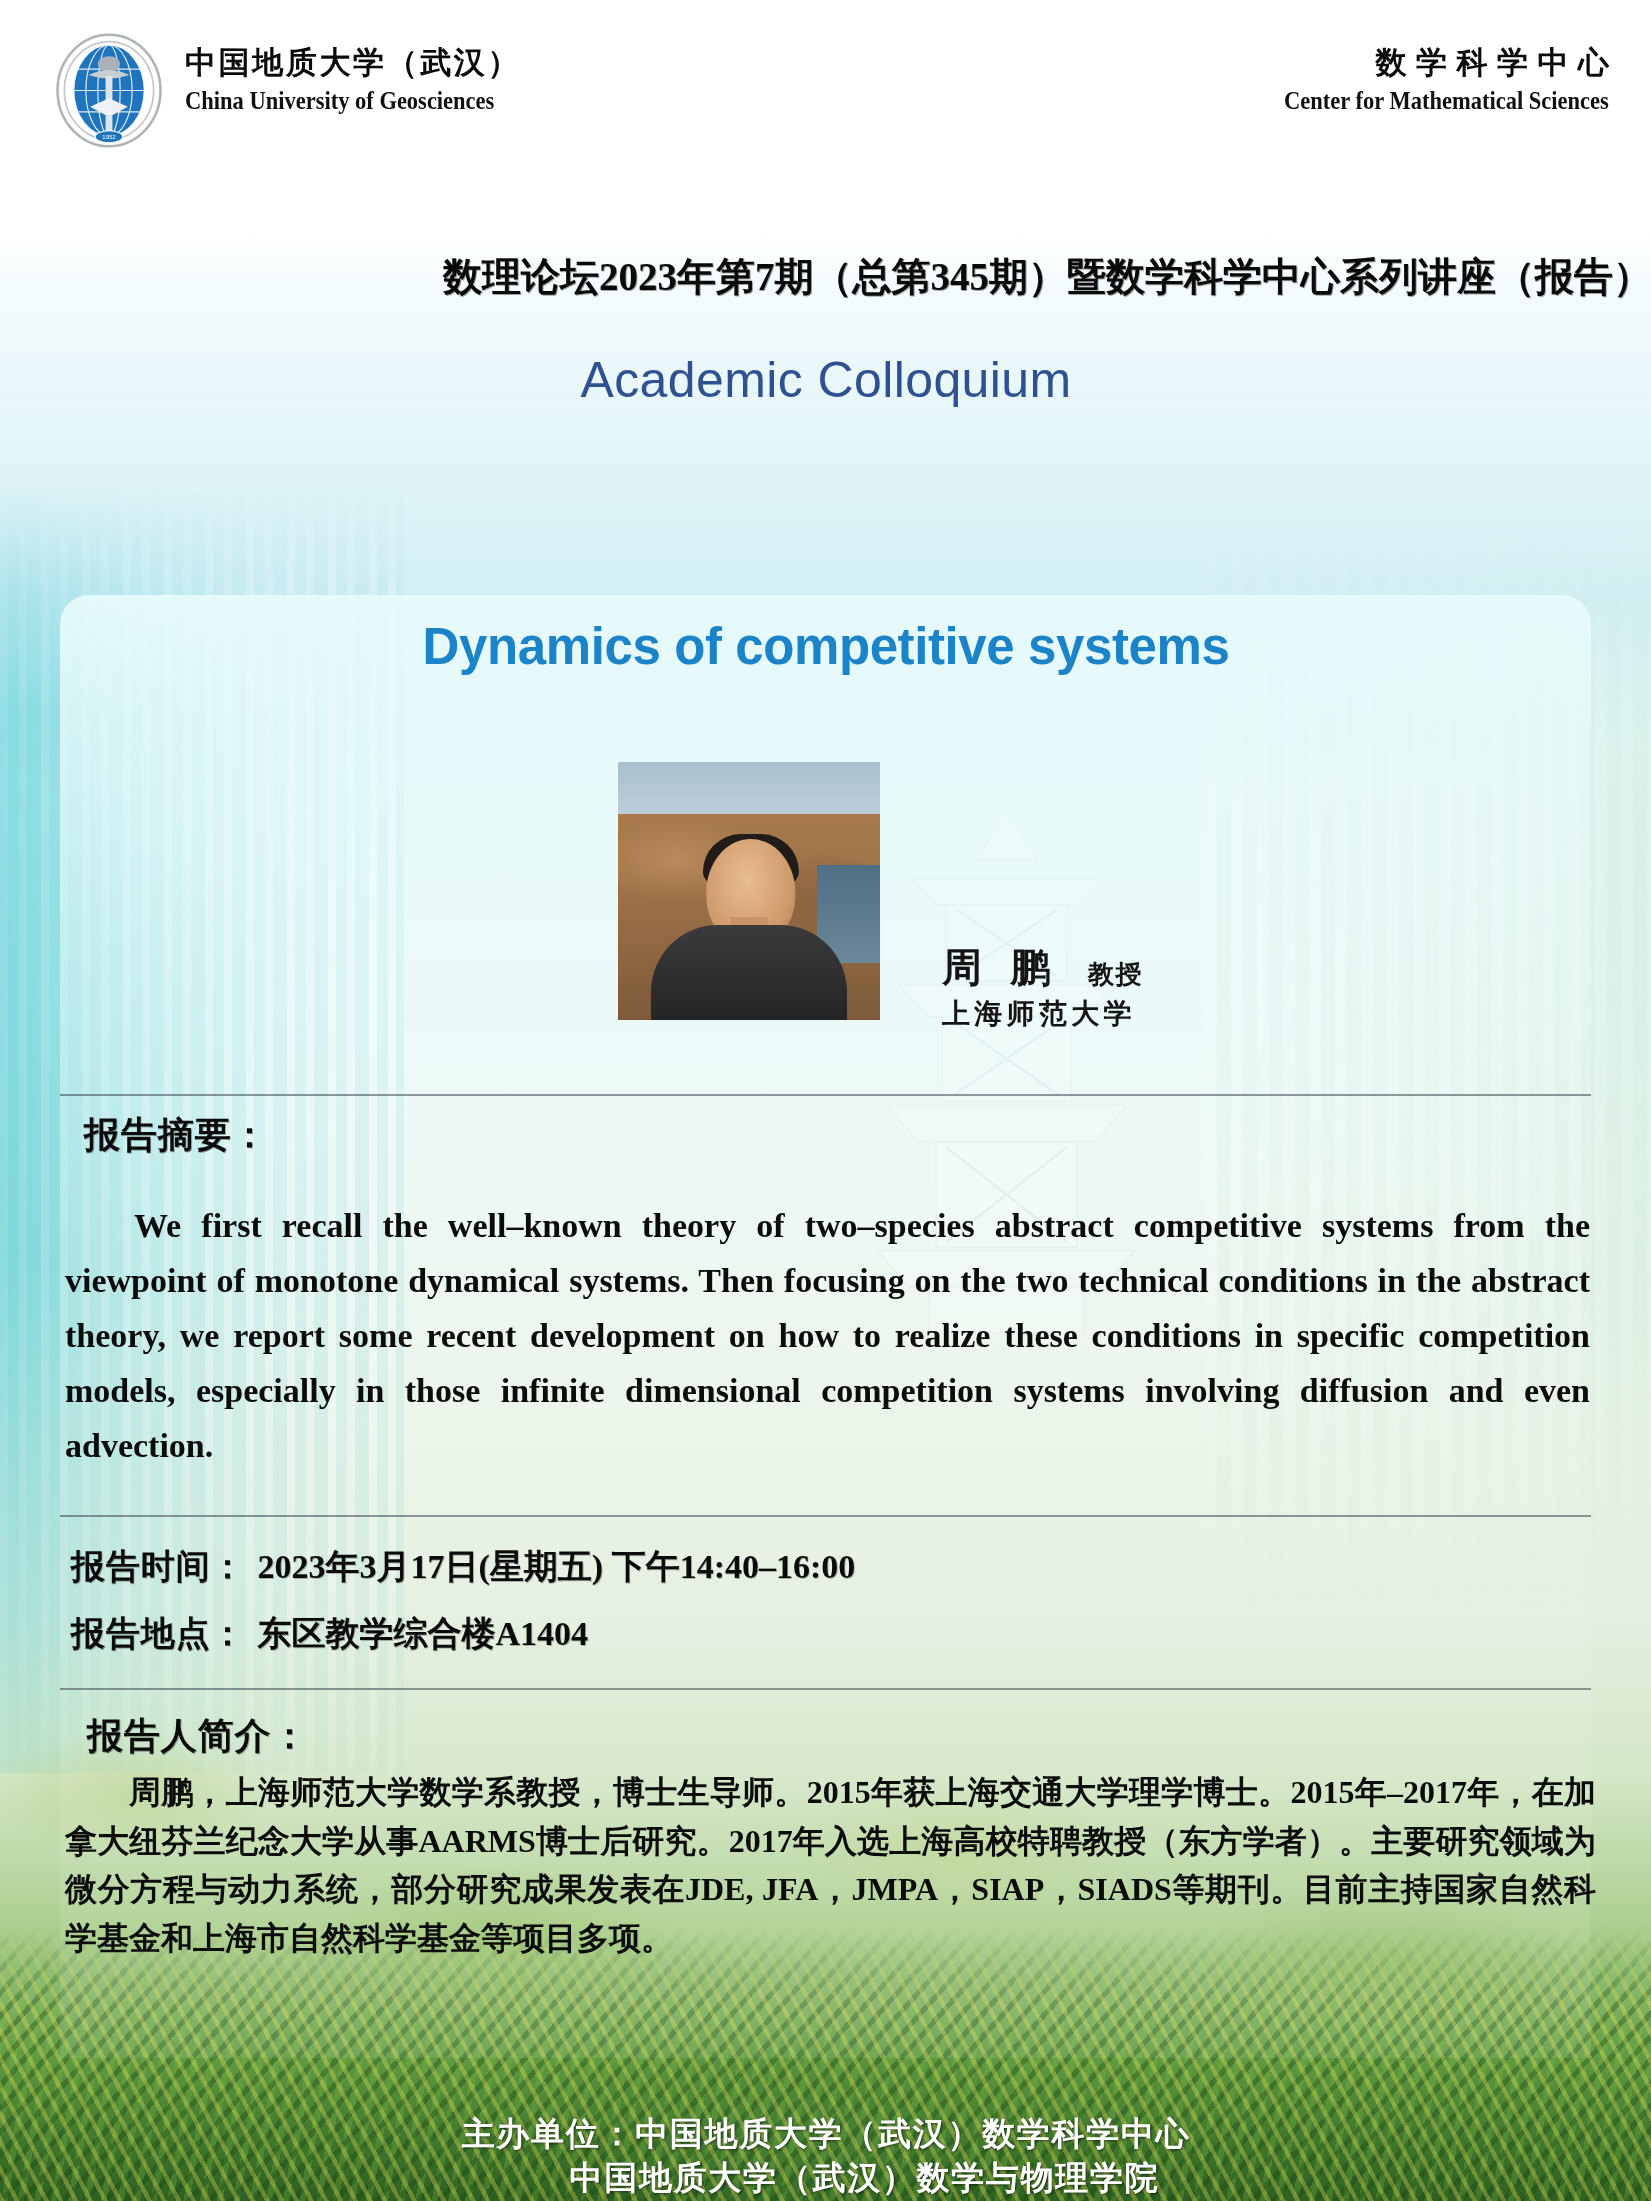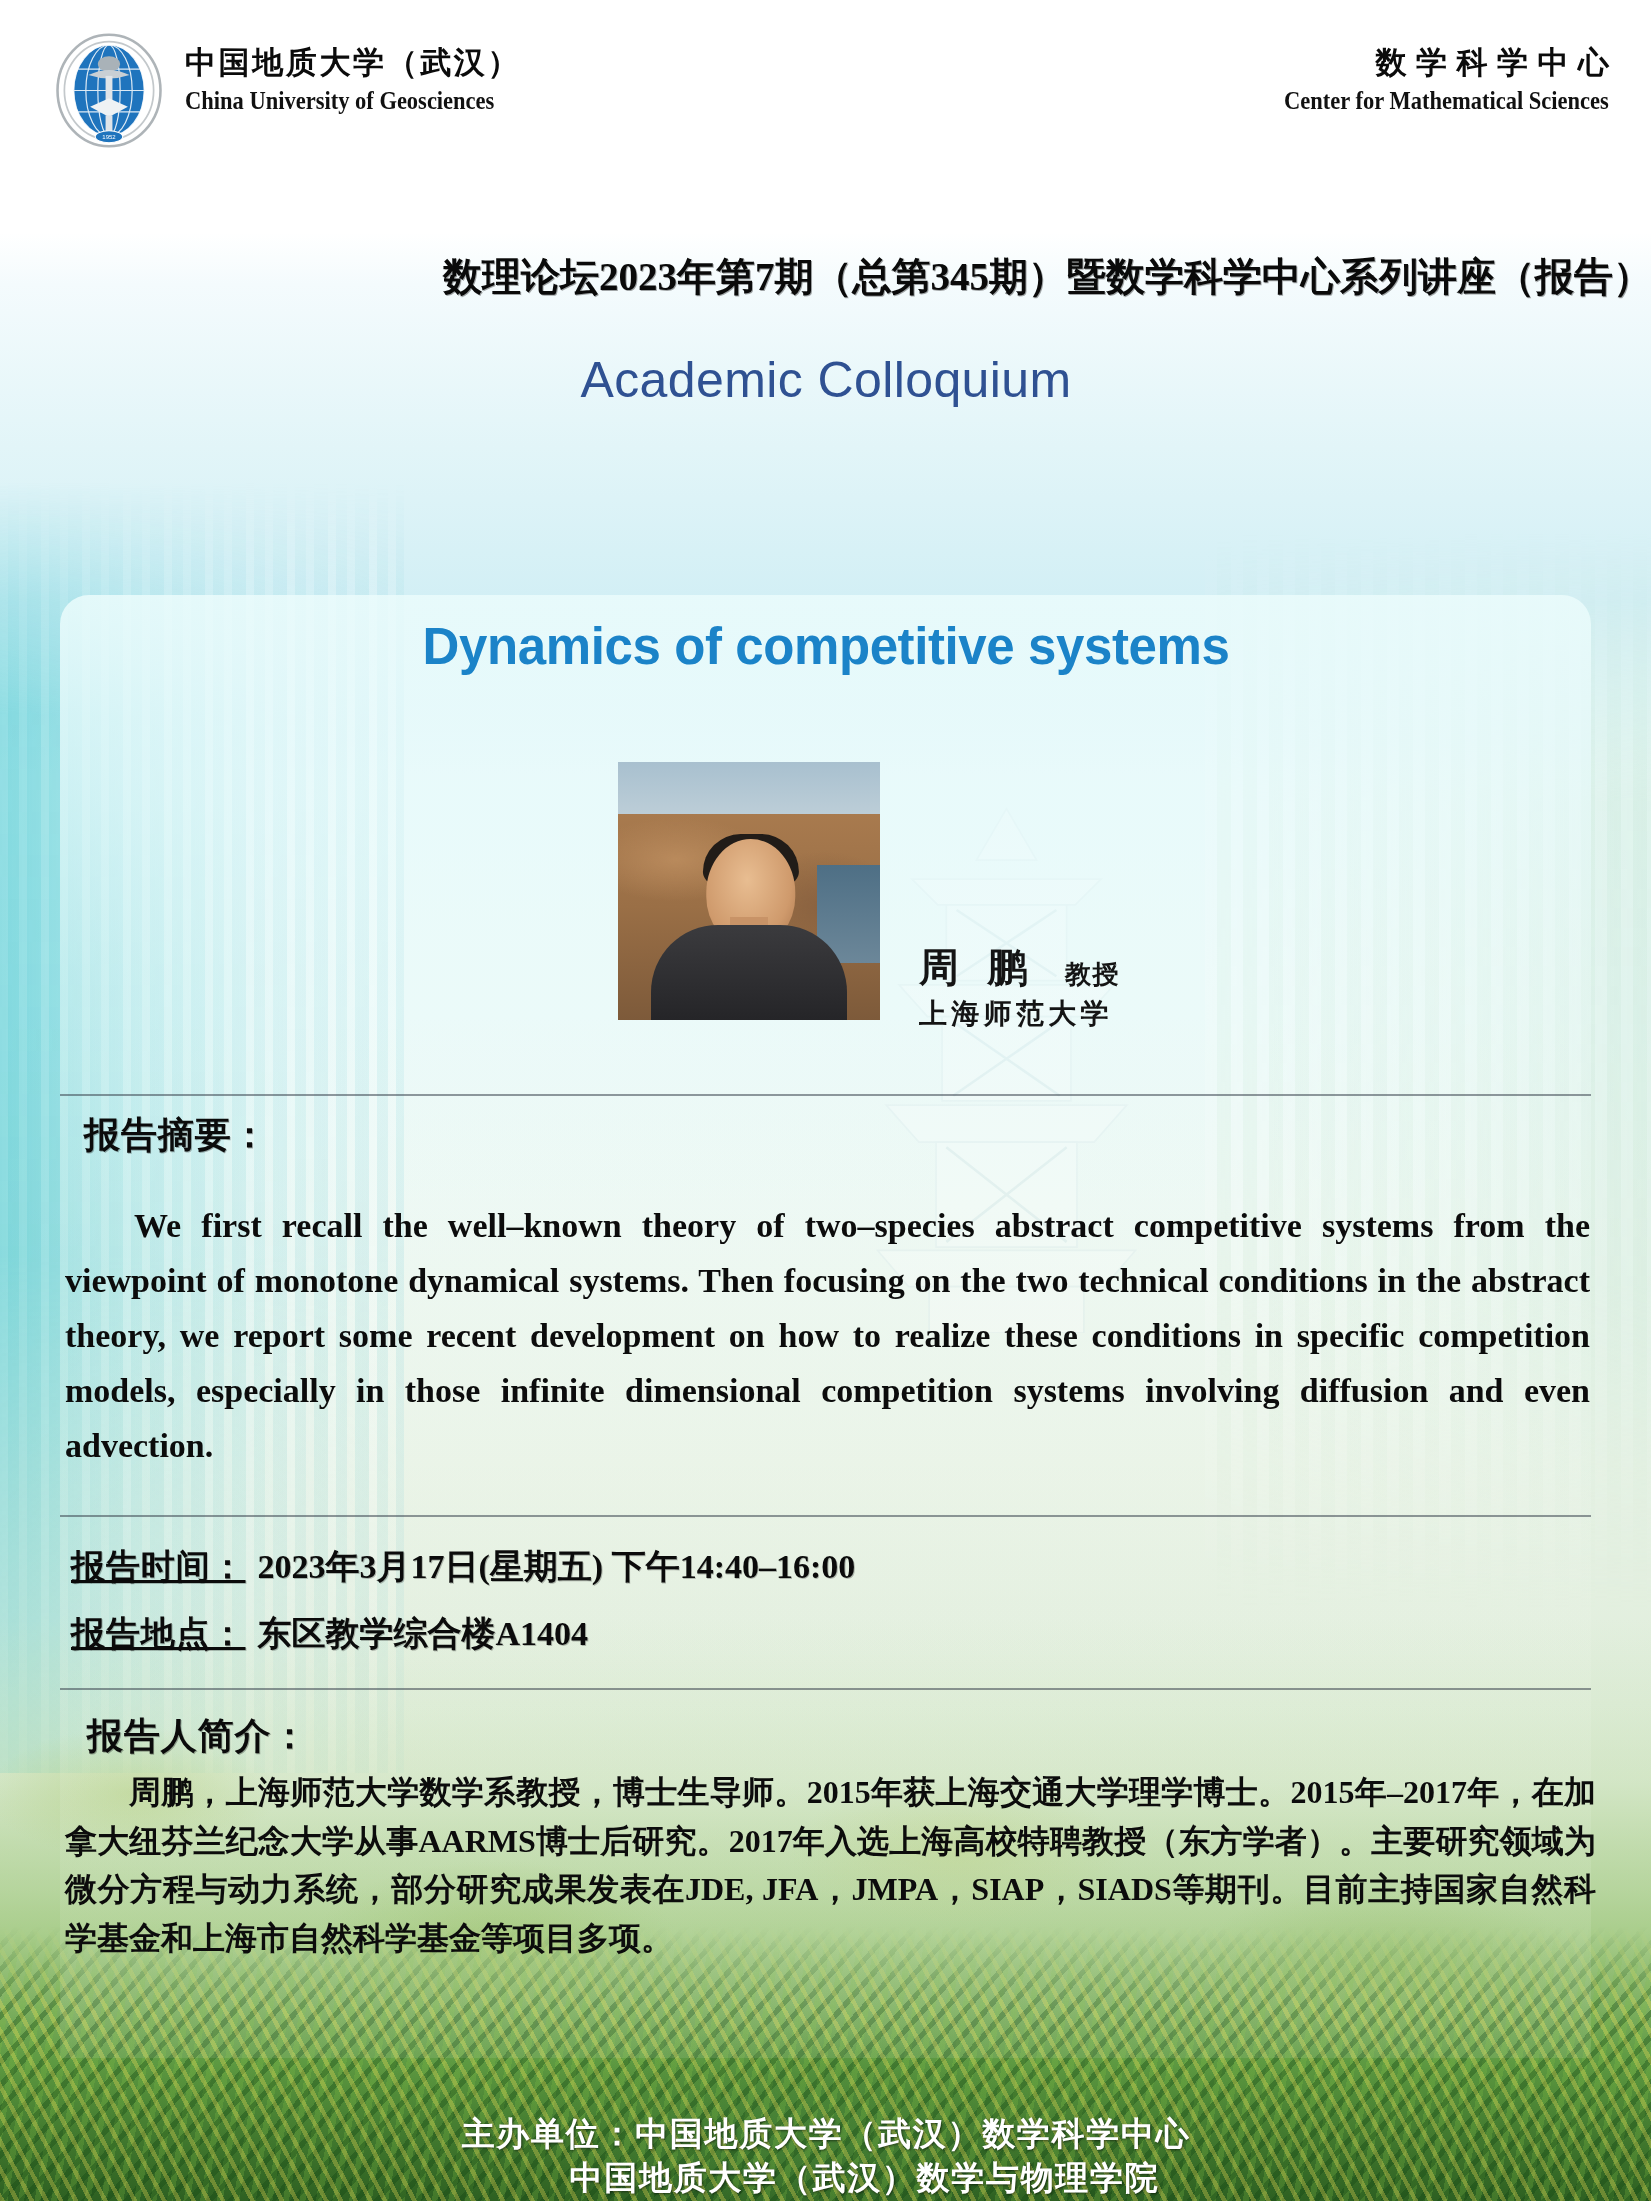--- a/index.html
+++ b/index.html
@@ -169,21 +169,21 @@
     transform:translateX(-48%);border-radius:50% 50% 46% 46%;
     background:radial-gradient(ellipse at 46% 38%,#e8bd91,#cf9a6c 65%,#a9744b 100%);}
   .portrait .hair{position:absolute;left:50%;top:28%;width:96px;height:50px;
     transform:translateX(-48%);border-radius:48px 48px 15.5px 15.5px;background:#211c18;}
   .portrait .body{position:absolute;left:50%;top:63%;width:196px;height:103px;
     transform:translateX(-50%);border-radius:67px 67px 5.2px 5.2px;
     background:linear-gradient(180deg,#3b3b3e,#232326);}
   .portrait .neck{position:absolute;left:50%;top:60%;width:38px;height:22.4px;
     transform:translateX(-50%);background:#c89367;}
 
-  .speaker-info{position:absolute;left:919px;top:940px;}
+  .speaker-info{position:absolute;left:942px;top:940px;}
   .sp-name{
     font-size:40px;font-weight:bold;color:#141414;letter-spacing:8.6px;
     font-family:"Liberation Sans","DejaVu Sans",sans-serif;display:inline-block;vertical-align:bottom;
   }
   .sp-rank{
     font-size:26px;font-weight:bold;color:#141414;letter-spacing:1.7px;
     font-family:"Liberation Sans","DejaVu Sans",sans-serif;
     display:inline-block;vertical-align:bottom;margin-left:29px;padding-bottom:3.4px;
   }
   .sp-affil{
@@ -204,21 +204,21 @@
     position:absolute;left:65px;top:1198px;width:1525px;
     font-family:"Liberation Serif","DejaVu Serif",serif;
     font-size:34px;font-weight:bold;color:#0c0c0c;line-height:1.62;
     text-align:justify;text-justify:inter-word;text-indent:69px;
   }
   .meta-line{
     position:absolute;font-family:"Liberation Sans","DejaVu Sans",sans-serif;
     font-size:34px;font-weight:bold;color:#0b0b0b;white-space:nowrap;
     text-shadow:0.9px 0.9px 0 rgba(0,0,0,.25);
   }
-  .meta-line .lbl{letter-spacing:0.9px;text-decoration:underline;}
+  .meta-line .lbl{letter-spacing:0.9px;}
   .meta-line .val{font-family:"Liberation Serif","DejaVu Serif",serif;margin-left:12px;}
   .bio{
     position:absolute;left:65px;top:1768px;width:1531px;
     font-family:"Liberation Serif","DejaVu Serif",serif;
     font-size:32px;font-weight:bold;color:#0c0c0c;line-height:1.52;
     text-align:justify;text-indent:64px;
   }
 
   
   .footer{

